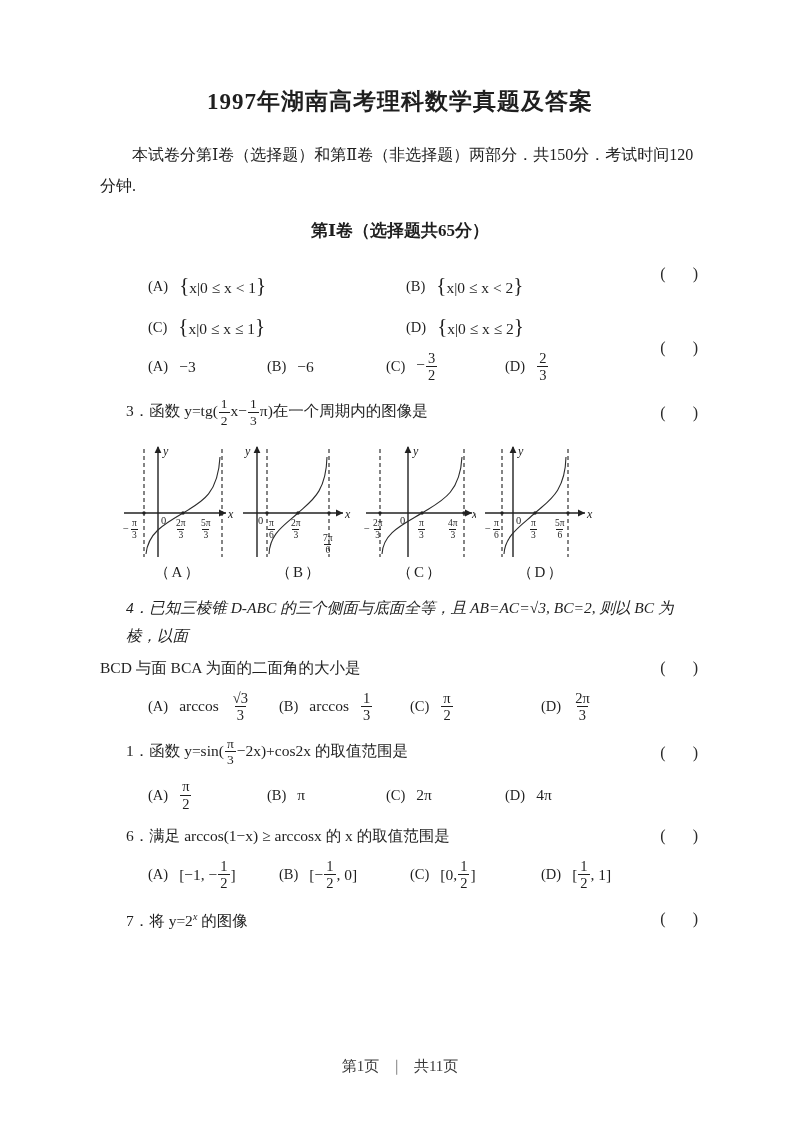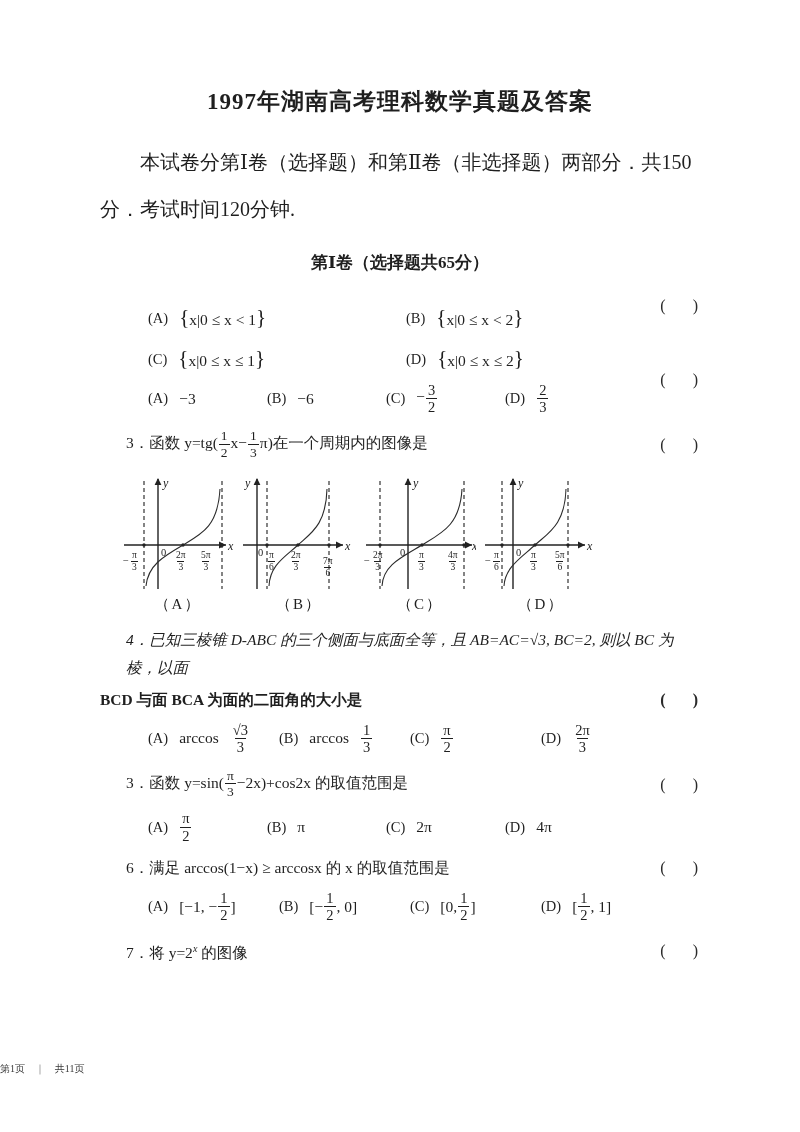--- a/index.html
+++ b/index.html
@@ -5,21 +5,21 @@
   * { margin:0; padding:0; box-sizing:border-box; }
   html,body { background:#ffffff; }
   body {
     width:800px; height:1132px; position:relative; overflow:hidden;
     font-family:"Liberation Serif","DejaVu Serif",serif;
     color:#1f1f1f;
   }
   .page { position:relative; width:800px; height:1132px; padding:86px 100px 0 100px; }
 
   .title { text-align:center; font-size:23px; font-weight:bold; letter-spacing:1px; margin-bottom:22px; }
-  .intro { font-size:20px; line-height:47px; text-indent:2em; }
+  .intro { font-size:16px; line-height:31px; text-indent:2em; }
   .section-title { text-align:center; font-size:17px; font-weight:bold; margin:18px 0 32px 0; }
   .instructions { font-size:16px; font-weight:bold; line-height:35px; margin-bottom:10px; }
 
   .question { position:relative; }
   .stem { position:relative; font-size:15.5px; line-height:28px; padding-left:26px; padding-right:78px; margin-top:8px; }
   .stem.no-indent { padding-left:0; }
   .blank { position:absolute; right:2px; top:50%; transform:translateY(-50%); display:inline-flex; gap:27px; font-size:16px; color:#2a2a2a; }
 
   .opts { display:grid; padding-left:48px; align-items:center; font-size:15.5px; }
   .opts-2 { grid-template-columns:258px auto; row-gap:16px; margin:8px 0 4px 0; }
@@ -39,21 +39,21 @@
   .graphs-row { display:flex; gap:9px; margin:10px 0 2px 22px; }
   .graph { position:relative; width:112px; height:120px; }
   .graph svg { position:absolute; left:0; top:0; }
   .glabel { position:absolute; display:inline-flex; align-items:center; font-size:10.5px; line-height:1; color:#1f1f1f; }
   .glabel .frac { font-size:9.5px; margin:0; line-height:1.15; }
   .glabel .frac .den { border-top:1px solid #1f1f1f; padding:0 1px; }
   .glabel .sign { margin-right:1px; }
   .caption-row { display:flex; gap:9px; margin-left:22px; margin-bottom:4px; }
   .caption { width:112px; text-align:center; font-size:15px; letter-spacing:2px; }
 
-  .footer { position:absolute; left:0; right:0; bottom:56px; display:flex; gap:10px; font-size:10px; color:#3a3a3a; }
+  .footer { position:absolute; left:0; right:0; bottom:56px; display:flex; justify-content:center; gap:10px; font-size:15px; color:#3a3a3a; }
   .footer .sep { color:#777; }
 </style>
 </head>
 <body>
 
 <div class="page">
 
   <h1 class="title">1997年湖南高考理科数学真题及答案</h1>
 
   <p class="intro">本试卷分第Ⅰ卷（选择题）和第Ⅱ卷（非选择题）两部分．共150分．考试时间120分钟.</p>
@@ -197,21 +197,21 @@
               <span class="num">π</span>
               <span class="den">6</span>
             </span>
           </span>
         <span class="glabel" style="left:46px; top:77px;">
             <span class="frac">
               <span class="num">2π</span>
               <span class="den">3</span>
             </span>
           </span>
-        <span class="glabel" style="left:78px; top:83px;">
+        <span class="glabel" style="left:78px; top:92px;">
             <span class="frac">
               <span class="num">7π</span>
               <span class="den">6</span>
             </span>
           </span>
       </div>
 
       <div class="graph">
         <svg width="112" height="120" viewBox="0 0 112 120">
           <line x1="2" y1="72" x2="108" y2="72" stroke="#222" stroke-width="1.4"></line>
@@ -292,21 +292,21 @@
       <span class="caption">（B）</span>
       <span class="caption">（C）</span>
       <span class="caption">（D）</span>
     </div>
   </div>
 
   <div class="question">
     <div class="stem" style="padding-right:0; margin-top:12px;font-style:italic;">
       <span>4．已知三棱锥 D-ABC 的三个侧面与底面全等，且 AB=AC=</span><span>√3</span><span>, BC=2, 则以 BC 为棱，以面</span>
     </div>
-    <div class="stem no-indent" style="margin-top:4px;font-weight:bold;">
+    <div class="stem no-indent" style="margin-top:4px;">
       <span>BCD 与面 BCA 为面的二面角的大小是</span>
       <span class="blank">
           <span>(</span>
           <span>)</span>
         </span>
     </div>
     <div class="opts opts-4" style="grid-template-columns:131px 131px 131px auto;">
       <span class="opt">
           <span class="key">(A)</span>
           <span>arccos</span>
@@ -335,21 +335,21 @@
           <span class="frac">
             <span class="num">2π</span>
             <span class="den">3</span>
           </span>
         </span>
     </div>
   </div>
 
   <div class="question">
     <div class="stem" style="margin-top:10px;">
-      <span>3．函数 y=sin(</span><span class="frac">
+      <span>1．函数 y=sin(</span><span class="frac">
           <span class="num">π</span>
           <span class="den">3</span>
         </span><span>−2x)+cos2x 的取值范围是</span>
       <span class="blank">
           <span>(</span>
           <span>)</span>
         </span>
     </div>
     <div class="opts opts-4">
       <span class="opt">

